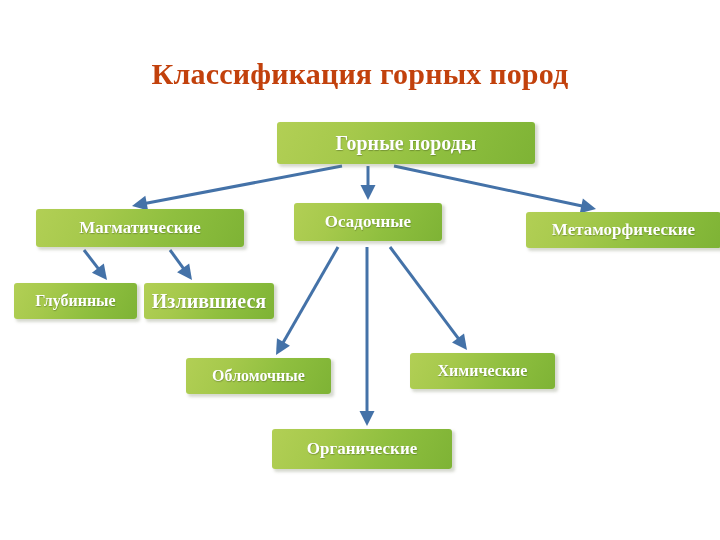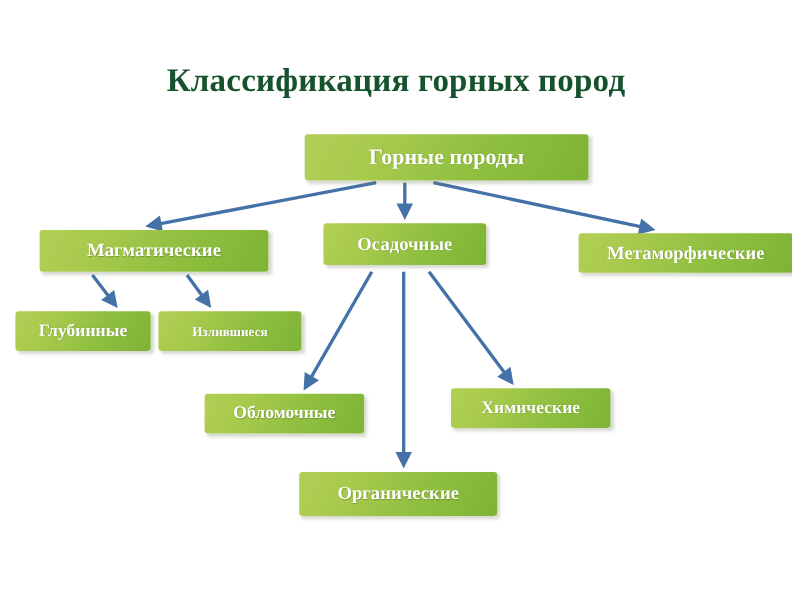--- a/index.html
+++ b/index.html
@@ -58,21 +58,21 @@
     text-shadow: 0.5px 0.5px 1px rgba(70,90,30,0.45);
     white-space: nowrap;
     z-index: 3;
   }
 </style>
 </head>
 <body style="background: rgb(255, 255, 255);">
 
 <div id="canvas" style="background: rgb(255, 255, 255);">
 
-  <div class="title" style="color: #14532d;">Классификация горных пород</div>
+  <div class="title" style="color: #c2410c;">Классификация горных пород</div>
 
   <svg id="arrow-layer" viewBox="0 0 720 540" xmlns="http://www.w3.org/2000/svg">
       <g>
         <line x1="342" y1="166" x2="144.77040136349217" y2="203.56754259743008" stroke="#4472a8" stroke-width="3" stroke-linecap="butt"></line>
         <polygon points="132,206 145.33173768716213,195.82577913348152 148.1384193055121,210.56085762981863" fill="#4472a8"></polygon>
       </g>
       <g>
         <line x1="368" y1="166" x2="368" y2="187" stroke="#4472a8" stroke-width="3" stroke-linecap="butt"></line>
         <polygon points="368,200 360.5,185 375.5,185" fill="#4472a8"></polygon>
       </g>
@@ -111,21 +111,21 @@
       </div>
       <div class="node" style="left: 294px; top: 203px; width: 148px; height: 38px; font-size: 17px;">
         <span>Осадочные</span>
       </div>
       <div class="node" style="left: 490px; top: 212px; width: 195px; height: 36px; font-size: 17px; margin-left: 36px;">
         <span>Метаморфические</span>
       </div>
       <div class="node" style="left: 14px; top: 283px; width: 123px; height: 36px; font-size: 16px;">
         <span>Глубинные</span>
       </div>
-      <div class="node" style="left: 144px; top: 283px; width: 130px; height: 36px; font-size: 12px;">
+      <div class="node" style="left: 144px; top: 283px; width: 130px; height: 36px; font-size: 20px;">
         <span>Излившиеся</span>
       </div>
       <div class="node" style="left: 186px; top: 358px; width: 145px; height: 36px; font-size: 16px;">
         <span>Обломочные</span>
       </div>
       <div class="node" style="left: 410px; top: 353px; width: 145px; height: 36px; font-size: 16px;">
         <span>Химические</span>
       </div>
       <div class="node" style="left: 272px; top: 429px; width: 180px; height: 40px; font-size: 17px;">
         <span>Органические</span>

